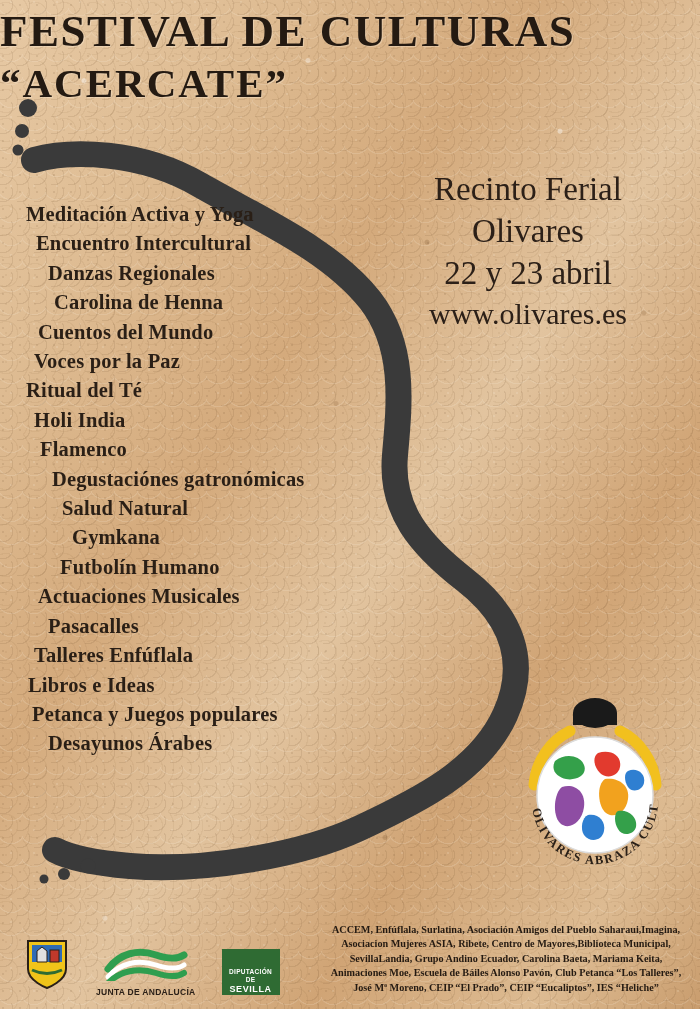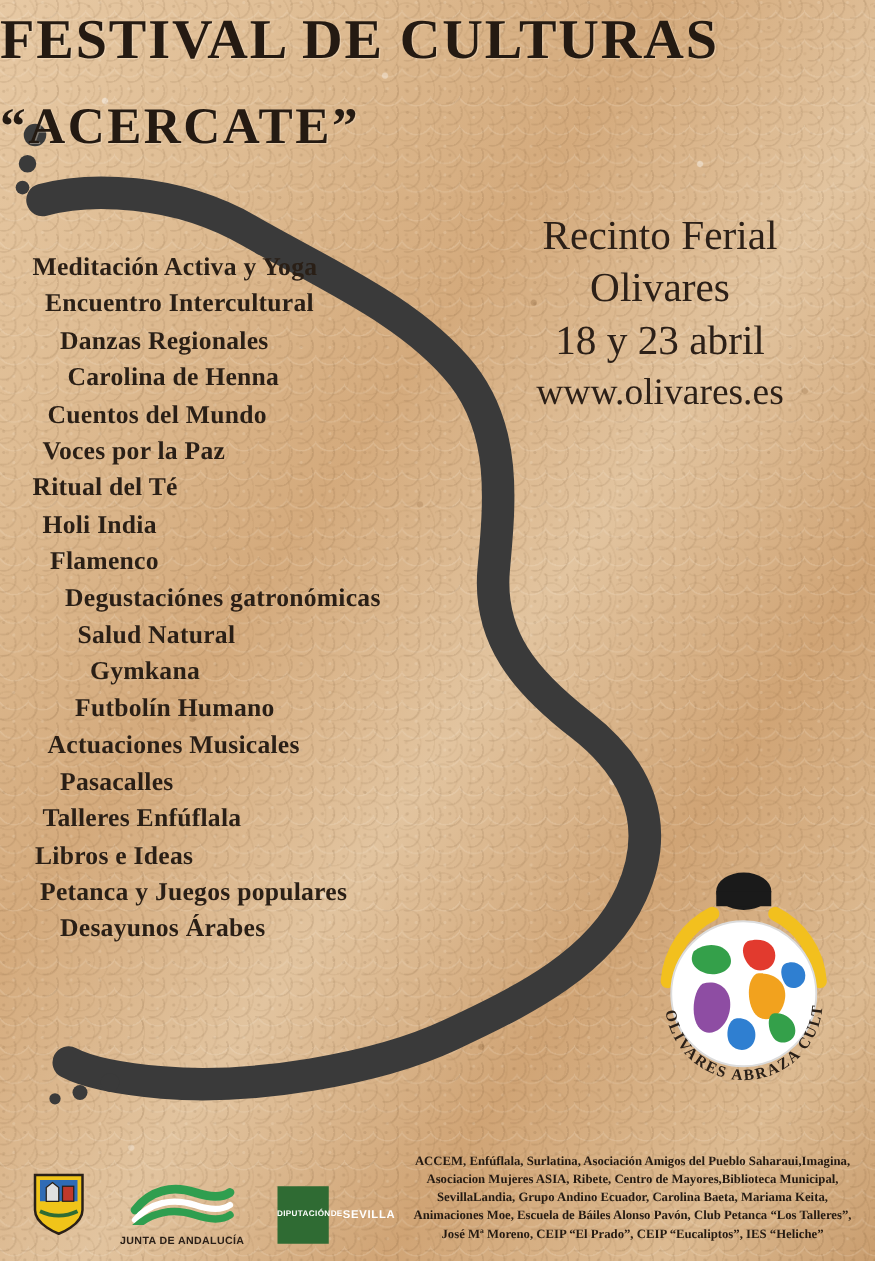--- a/index.html
+++ b/index.html
@@ -69,21 +69,21 @@
     color: #241a12;
     line-height: 1.05;
     text-shadow: 1px 1px 0 rgba(255,240,220,0.35);
   }
   .title-sub {
     font-family: "Liberation Serif", serif;
     font-weight: bold;
     font-size: 41px;
     letter-spacing: 2px;
     color: #241a12;
-    margin-top: 21px;
+    margin-top: 4px;
     text-shadow: 1px 1px 0 rgba(255,240,220,0.35);
   }
   .venue-block {
     position: absolute;
     right: 22px;
     top: 168px;
     width: 300px;
     text-align: center;
     z-index: 5;
     color: #2c2018;
@@ -144,32 +144,32 @@
   .logo-item { text-align: center; }
   .logo-caption {
     font-family: "Liberation Sans", sans-serif;
     font-size: 8.5px;
     font-weight: bold;
     color: #2b2018;
     margin-top: 2px;
     letter-spacing: 0.3px;
   }
   .dip-box {
-    width: 41px;
+    width: 58px;
     height: 46px;
     background: #2f6b33;
     color: #ffffff;
     font-family: "Liberation Sans", sans-serif;
     font-size: 6.5px;
     font-weight: bold;
     line-height: 1.25;
     display: flex;
-    flex-direction: row;
+    flex-direction: column;
     align-items: center;
-    justify-content: flex-start;
+    justify-content: flex-end;
     letter-spacing: 0.3px;
   }
   .dip-box .big { font-size: 9px; letter-spacing: 0.6px; }
 </style>
 </head>
 <body>
 
 <div id="poster">
 
   <div id="grain"></div>
@@ -193,21 +193,21 @@
   </svg>
 
   <div class="title-block">
     <div class="title-main">FESTIVAL DE CULTURAS</div>
     <div class="title-sub">“ACERCATE”</div>
   </div>
 
   <div class="venue-block">
     <div>Recinto Ferial</div>
     <div>Olivares</div>
-    <div>18 y 23 abril</div>
+    <div>22 y 23 abril</div>
     <div class="venue-web">www.olivares.es</div>
   </div>
 
   <div class="activities">
     <ul class="act-list">
       <li style="padding-left:8px">Meditación Activa y Yoga</li>
       <li style="padding-left:18px">Encuentro Intercultural</li>
       <li style="padding-left:30px">Danzas Regionales</li>
       <li style="padding-left:36px">Carolina de Henna</li>
       <li style="padding-left:20px">Cuentos del Mundo</li>

